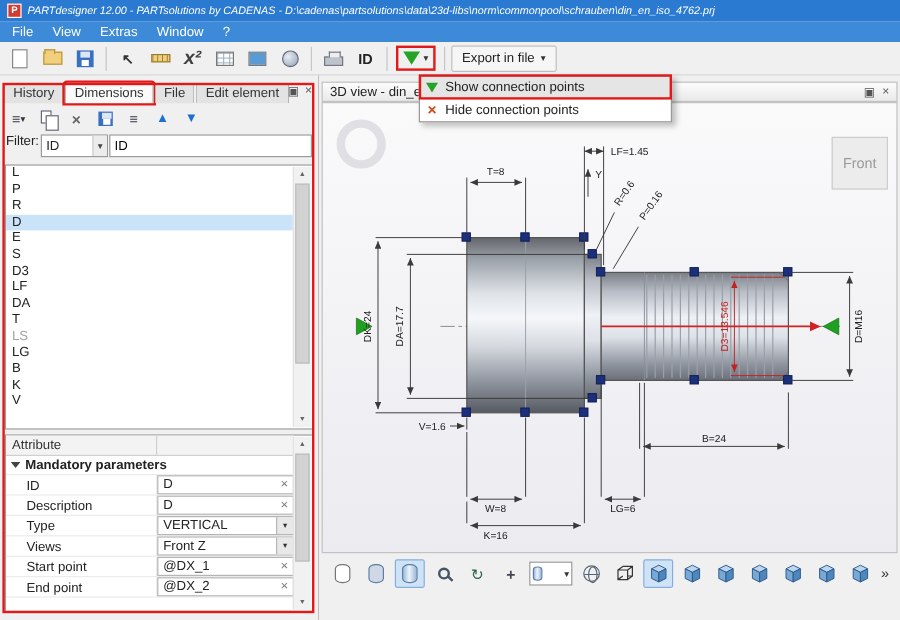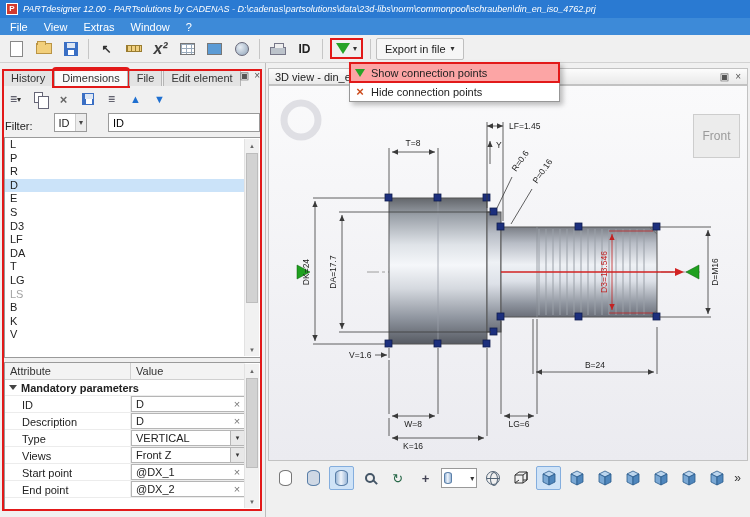--- a/index.html
+++ b/index.html
@@ -45,21 +45,21 @@
   .tab{padding:2px 7px;background:#e3e3e3;border:1px solid #b5b5b5;border-bottom:none;margin-right:1px;border-radius:2px 2px 0 0;color:#333;}
   .tab.active{background:#fafafa;outline:2px solid #e21919;}
   .panel-ctrl{position:absolute;top:7px;right:5px;display:flex;gap:5px;color:#555;font-size:10px;}
   .lp-toolbar{position:absolute;top:25px;left:2px;right:2px;height:22px;display:flex;align-items:center;gap:3px;padding-left:3px;}
   .lbtn{width:21px;height:20px;display:flex;align-items:center;justify-content:center;border:1px solid transparent;}
   .i-lines{font-size:12px;color:#334;}
   .i-copy{position:relative;width:9px;height:11px;background:#fff;border:1px solid #667;margin-right:3px;margin-bottom:3px;}
   .i-copy::after{content:"";position:absolute;left:3px;top:3px;width:9px;height:11px;background:#fff;border:1px solid #667;}
   .i-del{color:#666;font-weight:bold;font-size:13px;}
   .arrow-up,.arrow-dn{color:#1e6fd0;font-size:11px;}
-  .filter-row{position:absolute;top:49px;left:5px;right:5px;height:20px;display:flex;align-items:flex-end;gap:21px;}
+  .filter-row{position:absolute;top:49px;left:5px;right:5px;height:20px;display:flex;align-items:flex-start;gap:1px;}
   .combo{height:19px;background:#fff;border:1px solid #9a9a9a;display:flex;align-items:center;}
   .combo .cv{padding:0 4px;flex:1;}
   .combo .da{font-size:8px;color:#444;border-left:1px solid #ccc;background:#ececec;height:100%;display:flex;align-items:center;padding:0 3px;}
   .filter-input{flex:1;height:19px;border:1px solid #9a9a9a;padding:0 4px;font:11px "Liberation Sans",sans-serif;}
   .list{position:absolute;top:74px;left:4px;right:4px;height:221px;background:#fff;border:1px solid #9a9a9a;}
   .list-item{height:13.6px;line-height:13.6px;padding-left:5px;margin-right:16px;}
   .list-item.selected{background:#cbe3f9;}
   .list-item.dim{color:#a3a3a3;}
   .vscroll{position:absolute;top:1px;right:1px;bottom:1px;width:15px;background:#f1f1f1;border-left:1px solid #e2e2e2;}
   .sb-a{position:absolute;left:0;right:0;height:13px;display:flex;align-items:center;justify-content:center;font-size:6px;color:#666;}
@@ -95,21 +95,21 @@
   .pan{font-size:13px;font-weight:bold;color:#445;}
   .vcombo{width:36px;height:20px;border:1px solid #999;background:#fff;display:flex;align-items:center;justify-content:space-between;padding:0 2px;}
   .cyl.tiny{width:8px;height:12px;}
   .glb{width:14px;height:14px;border:1px solid #567;border-radius:50%;position:relative;background:linear-gradient(transparent 6px,#567 6px,#567 7px,transparent 7px);}
   .glb::after{content:"";position:absolute;top:0;left:3px;width:6px;height:12px;border:1px solid #567;border-radius:50%;}
   .more{font-size:12px;color:#333;padding:0 2px;}
 
   
   .ctx-menu{position:absolute;top:62px;left:349px;width:211px;background:#fff;border:1px solid #979797;box-shadow:3px 3px 5px rgba(0,0,0,.25);z-index:60;}
   .ctx-item{height:19px;display:flex;align-items:center;gap:6px;padding:0 6px 0 5px;}
-  .ctx-item.hl{background:#fca5a5;outline:2px solid #e21919;outline-offset:-1px;}
+  .ctx-item.hl{background:#e5e5e5;outline:2px solid #e21919;outline-offset:-1px;}
   .tri-sm{width:0;height:0;border-left:5px solid transparent;border-right:5px solid transparent;border-top:8px solid #27a327;flex:0 0 auto;}
   .x-sm{color:#cc4a1a;font-weight:bold;font-size:13px;line-height:1;width:10px;text-align:center;flex:0 0 auto;}
 
   
   .red-big{position:absolute;left:2px;top:69px;width:260px;height:442px;border:2px solid #e21919;z-index:45;pointer-events:none;}
 
   svg text{font-family:"Liberation Sans",sans-serif;}
 </style>
 </head>
 <body>
@@ -238,36 +238,35 @@
     <div class="list-item">L</div>
     <div class="list-item">P</div>
     <div class="list-item">R</div>
     <div class="list-item selected">D</div>
     <div class="list-item">E</div>
     <div class="list-item">S</div>
     <div class="list-item">D3</div>
     <div class="list-item">LF</div>
     <div class="list-item">DA</div>
     <div class="list-item">T</div>
+    <div class="list-item dim">LS</div>
     <div class="list-item">LG</div>
-    <div class="list-item dim">LS</div>
     <div class="list-item">B</div>
     <div class="list-item">K</div>
     <div class="list-item">V</div>
     <div class="vscroll">
       <div class="sb-a up">▲</div>
       <div class="sb-t" style="top:14px;height:150px;"></div>
       <div class="sb-a dn">▼</div>
     </div>
   </div>
 
   <div class="props">
     <div class="props-head">
       <div class="c1">Attribute</div>
-      <div class="c2">Value</div>
     </div>
     <div class="grow">
       <span class="caret"></span>
       <span>Mandatory parameters</span>
     </div>
     <div class="prow">
       <div class="a">ID</div>
       <div class="v">
         <span>D</span>
         <span class="vx">×</span>

